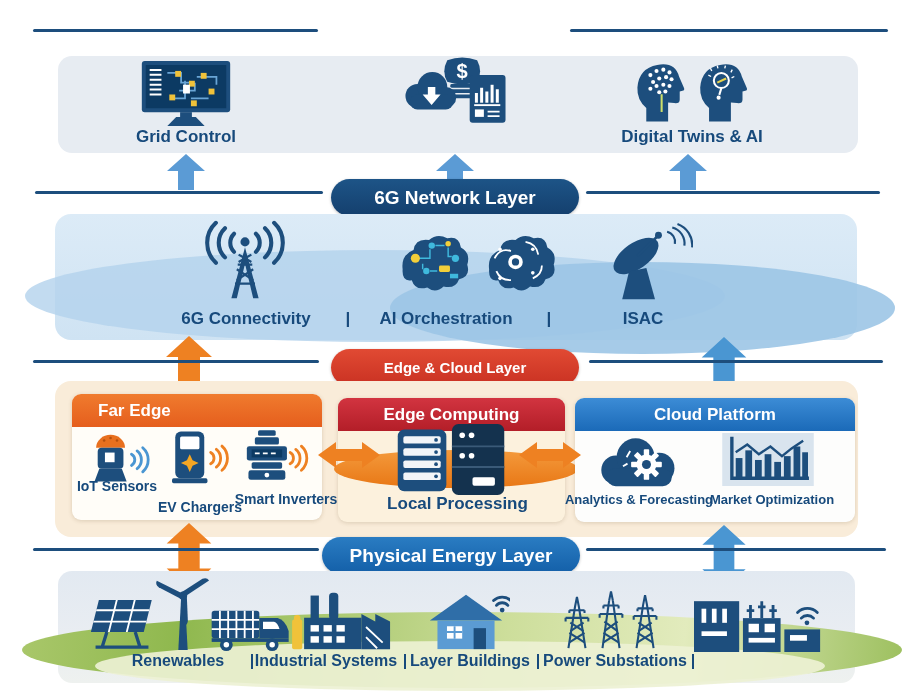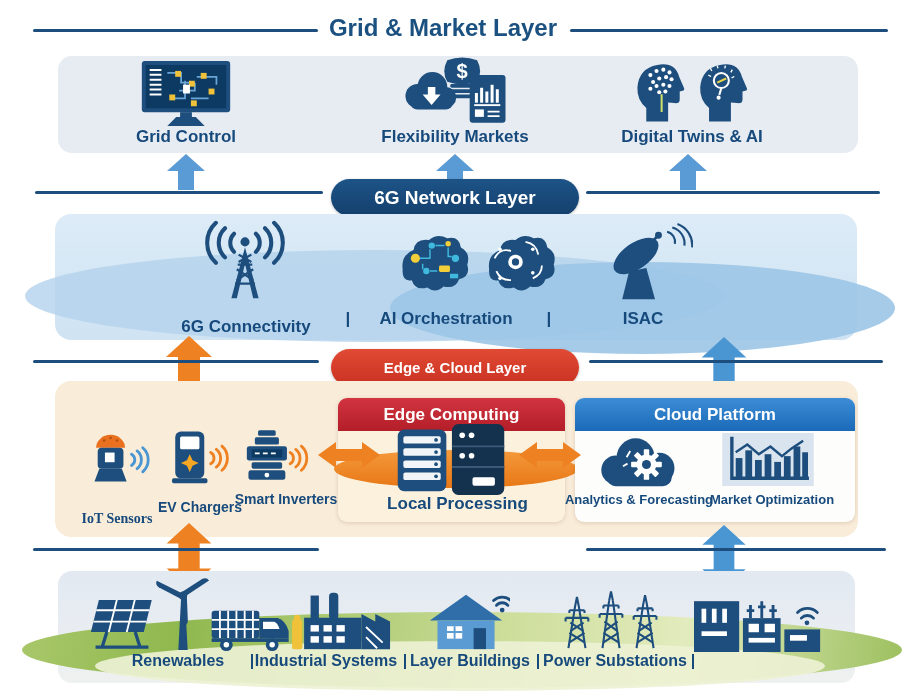--- a/index.html
+++ b/index.html
@@ -18,21 +18,20 @@
   .ell{position:absolute;border-radius:50%;}
   .title{position:absolute;color:#1b5180;font-weight:bold;transform:translateX(-50%);white-space:nowrap;}
 </style>
 </head>
 <body>
 
 <div id="stage">
 
   <div class="hline" style="left:33px;top:29px;width:285px;"></div>
   <div class="hline" style="left:570px;top:29px;width:318px;"></div>
-  <div class="title" style="left:443px;top:14px;font-size:24px;">Grid &amp; Market Layer</div>
 
   <div class="panel" style="left:58px;top:56px;width:800px;height:97px;background:#e7ecf2;"></div>
 
   <svg class="abs" style="left:132px;top:61px;" width="108" height="65" viewBox="0 0 110 66">
     <rect x="10" y="0" width="90" height="52" rx="3" fill="#1d4e7d"></rect>
     <rect x="14" y="4" width="82" height="44" fill="#0c3a63"></rect>
     <g stroke="#ffffff" stroke-width="2">
         <path d="M18,9h12M18,14h12M18,19h12M18,24h12M18,29h12M18,34h12"></path>
       </g>
     <g stroke="#69a5d6" stroke-width="1.8" fill="none">
@@ -72,21 +71,20 @@
       <rect x="117" y="46" width="4" height="15"></rect>
         <rect x="124" y="37" width="4" height="24"></rect>
       <rect x="131" y="43" width="4" height="18"></rect>
       <rect x="102" y="63" width="35" height="2.5"></rect>
       <rect x="103" y="70" width="12" height="10"></rect>
     </g>
     <g stroke="#fff" stroke-width="2.5">
         <path d="M120,73 h16 M120,79 h16"></path>
       </g>
   </svg>
-  <div class="lbl" style="left:455px;top:127px;font-size:17px;">Flexibility Markets</div>
 
   <svg class="abs" style="left:634px;top:60px;" width="116" height="63" viewBox="0 0 170 92">
     <path d="M18,90 L18,70 Q4,58 5,40 Q7,12 34,7 Q60,2 66,24 L73,40 Q75,44 71,45 L67,46 L67,58 Q67,64 59,63 L50,62 L50,90 Z" fill="#1d4e7d"></path>
     <g fill="#fff">
       <circle cx="24" cy="22" r="3"></circle>
         <circle cx="33" cy="16" r="3"></circle>
         <circle cx="43" cy="14" r="3"></circle>
         <circle cx="52" cy="18" r="3"></circle>
       <circle cx="28" cy="32" r="3"></circle>
         <circle cx="37" cy="27" r="3"></circle>
@@ -180,39 +178,42 @@
     <line x1="46" y1="38" x2="70" y2="14" stroke="#1d4e7d" stroke-width="3"></line>
       <circle cx="70" cy="14" r="4" fill="#1d4e7d"></circle>
     <path d="M36,56 L56,52 L66,88 L28,88 Z" fill="#1d4e7d"></path>
     <g stroke="#1d4e7d" stroke-width="2.5" fill="none">
       <path d="M80,10 a12,12 0 0 1 9,14"></path>
         <path d="M86,5 a19,19 0 0 1 14,21"></path>
         <path d="M92,1 a26,26 0 0 1 17,27"></path>
     </g>
   </svg>
 
-  <div class="lbl" style="left:246px;top:309px;font-size:17px;margin-top:8px;">6G Connectivity</div>
+  <div class="lbl" style="left:246px;top:309px;font-size:17px;">6G Connectivity</div>
   <div class="bar" style="left:348px;top:309px;font-size:17px;">|</div>
   <div class="lbl" style="left:446px;top:309px;font-size:17px;text-align:center;">AI Orchestration</div>
   <div class="bar" style="left:549px;top:309px;font-size:17px;">|</div>
   <div class="lbl" style="left:628px;top:309px;font-size:17px;padding-left:30px;">ISAC</div>
 
   <svg class="abs" style="left:166px;top:336px;" width="46" height="68" viewBox="0 0 46 68">
     <polygon points="23,0 46,21 34,21 34,47 46,47 23,68 0,47 12,47 12,21 0,21" fill="#ee8122"></polygon>
     </svg>
   <svg class="abs" style="left:701px;top:337px;" width="46" height="66" viewBox="0 0 46 68">
     <polygon points="23,0 46,21 34,21 34,47 46,47 23,68 0,47 12,47 12,21 0,21" fill="#4a96d2"></polygon>
     </svg>
 
   <div class="hline" style="left:33px;top:360px;width:286px;"></div>
   <div class="hline" style="left:589px;top:360px;width:294px;"></div>
   <div class="pill" style="left:331px;top:349px;width:248px;height:37px;font-size:15px;background:linear-gradient(180deg,#e14a33,#c93122);">Edge &amp; Cloud Layer</div>
 
   <div class="panel" style="left:55px;top:381px;width:803px;height:156px;border-radius:16px;background:#f9ecd9;"></div>
 
+  <div class="subbox" style="left:72px;top:394px;width:250px;height:126px;background:#fffdf8;">
+    <div class="subhdr" style="justify-content:flex-start;padding-left:26px;background:linear-gradient(180deg,#f07b2e,#e55e1d);">Far Edge</div>
+  </div>
   <svg class="abs" style="left:80px;top:430px;" width="74" height="58" viewBox="0 0 92 72">
     <path d="M20,22 a18,16 0 0 1 36,0 Z" fill="#e8701f"></path>
     <g fill="#b4500f">
         <circle cx="30" cy="13" r="1.6"></circle>
         <circle cx="38" cy="10" r="1.6"></circle>
         <circle cx="46" cy="13" r="1.6"></circle>
       </g>
     <rect x="22" y="22" width="32" height="26" rx="5" fill="#1d4e7d"></rect>
     <rect x="31" y="28" width="12" height="12" fill="#fff"></rect>
     <path d="M24,48 h28 l6,16 h-40 Z" fill="#1d4e7d"></path>
@@ -245,21 +246,21 @@
     <g stroke="#fff" stroke-width="2">
         <path d="M26,29 h6 M36,29 h6 M46,29 h6"></path>
       </g>
     <circle cx="41" cy="56" r="3" fill="#fff"></circle>
     <g stroke="#ee8122" stroke-width="3.5" fill="none" stroke-linecap="round">
       <path d="M70,28 a8,8 0 0 1 0,14"></path>
         <path d="M77,24 a14,14 0 0 1 0,22"></path>
         <path d="M84,20 a20,20 0 0 1 0,30"></path>
     </g>
   </svg>
-  <div class="lbl" style="left:117px;top:511px;font-size:14px;font-family:Liberation Serif, serif;">IoT Sensors</div>
+  <div class="lbl" style="left:117px;top:478px;font-size:14px;">IoT Sensors</div>
   <div class="lbl" style="left:200px;top:491px;font-size:14px;margin-top:8px;">EV Chargers</div>
   <div class="lbl" style="left:286px;top:491px;font-size:14px;">Smart Inverters</div>
 
   <div class="subbox" style="left:338px;top:398px;width:227px;height:124px;background:#fcf1dd;">
     <div class="subhdr" style="background:linear-gradient(180deg,#d23440,#b31e28);">Edge Computing</div>
   </div>
   <div class="ell" style="left:334px;top:450px;width:244px;height:38px;background:linear-gradient(180deg,#f49a3c,#e87715);"></div>
   <svg class="abs" style="left:390px;top:424px;" width="122" height="71" viewBox="0 0 130 76">
     <rect x="8" y="6" width="52" height="66" rx="7" fill="#1d4e7d"></rect>
     <g fill="#f2f5f8">
@@ -345,20 +346,21 @@
 
   <svg class="abs" style="left:166px;top:523px;" width="46" height="66" viewBox="0 0 46 68">
     <polygon points="23,0 46,21 34,21 34,47 46,47 23,68 0,47 12,47 12,21 0,21" fill="#ee8122"></polygon>
     </svg>
   <svg class="abs" style="left:701px;top:525px;" width="46" height="64" viewBox="0 0 46 68">
     <polygon points="23,0 46,21 34,21 34,47 46,47 23,68 0,47 12,47 12,21 0,21" fill="#4a96d2"></polygon>
     </svg>
 
   <div class="hline" style="left:33px;top:548px;width:286px;"></div>
   <div class="hline" style="left:586px;top:548px;width:300px;"></div>
+  <div class="pill" style="left:322px;top:537px;width:258px;height:37px;font-size:19px;background:linear-gradient(180deg,#2a7cc2,#135fa8);">Physical Energy Layer</div>
 
   <div class="panel" style="left:58px;top:571px;width:797px;height:112px;background:linear-gradient(180deg,#e2e9f1 0%,#e9edf2 55%,#eef1ef 100%);"></div>
   <div class="ell" style="left:22px;top:612px;width:880px;height:76px;background:linear-gradient(95deg,#a9c76a,#8fb84e 18%,#cdde9b 55%,#e2ebbd 75%,#9dc05f);"></div>
   <div class="ell" style="left:95px;top:641px;width:730px;height:50px;background:#edf1d4;opacity:.92;"></div>
 
   <svg class="abs" style="left:84px;top:598px;" width="76" height="51" viewBox="0 0 80 54">
     <g transform="skewX(-14) translate(16,0)">
       <rect x="0" y="2" width="56" height="34" fill="#1d4e7d"></rect>
       <g stroke="#fff" stroke-width="2">
           <path d="M0,13 h56 M0,25 h56 M19,2 v34 M38,2 v34"></path>

